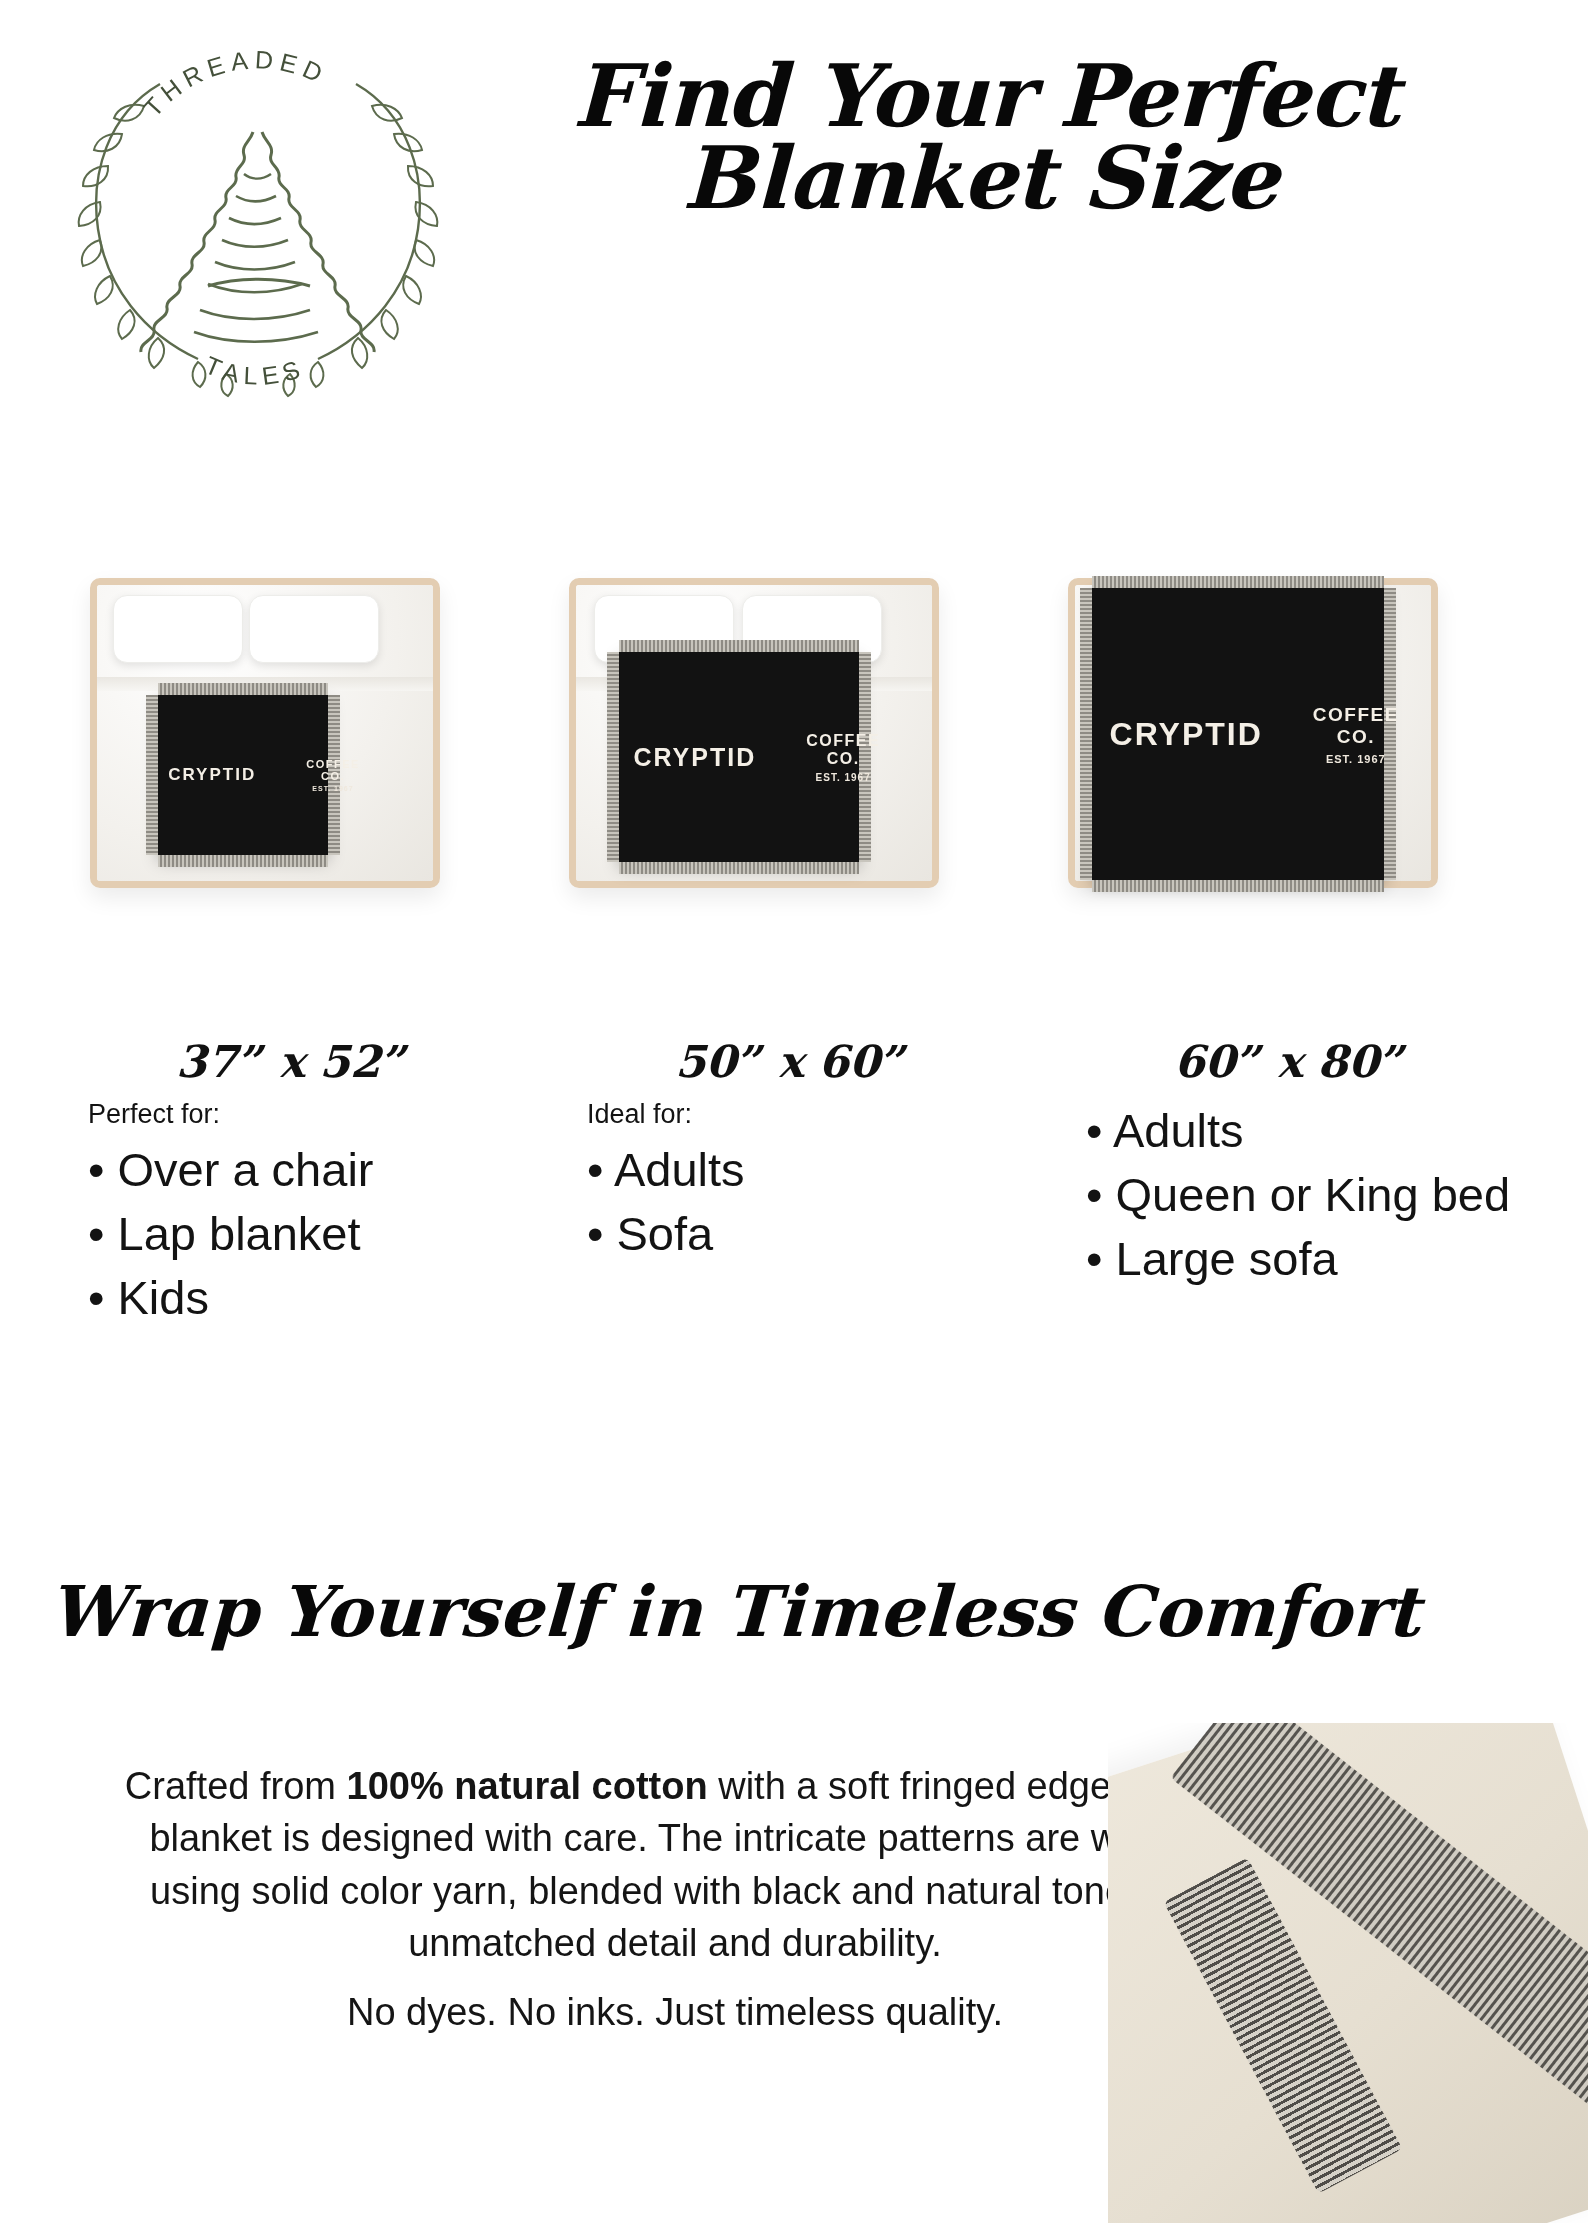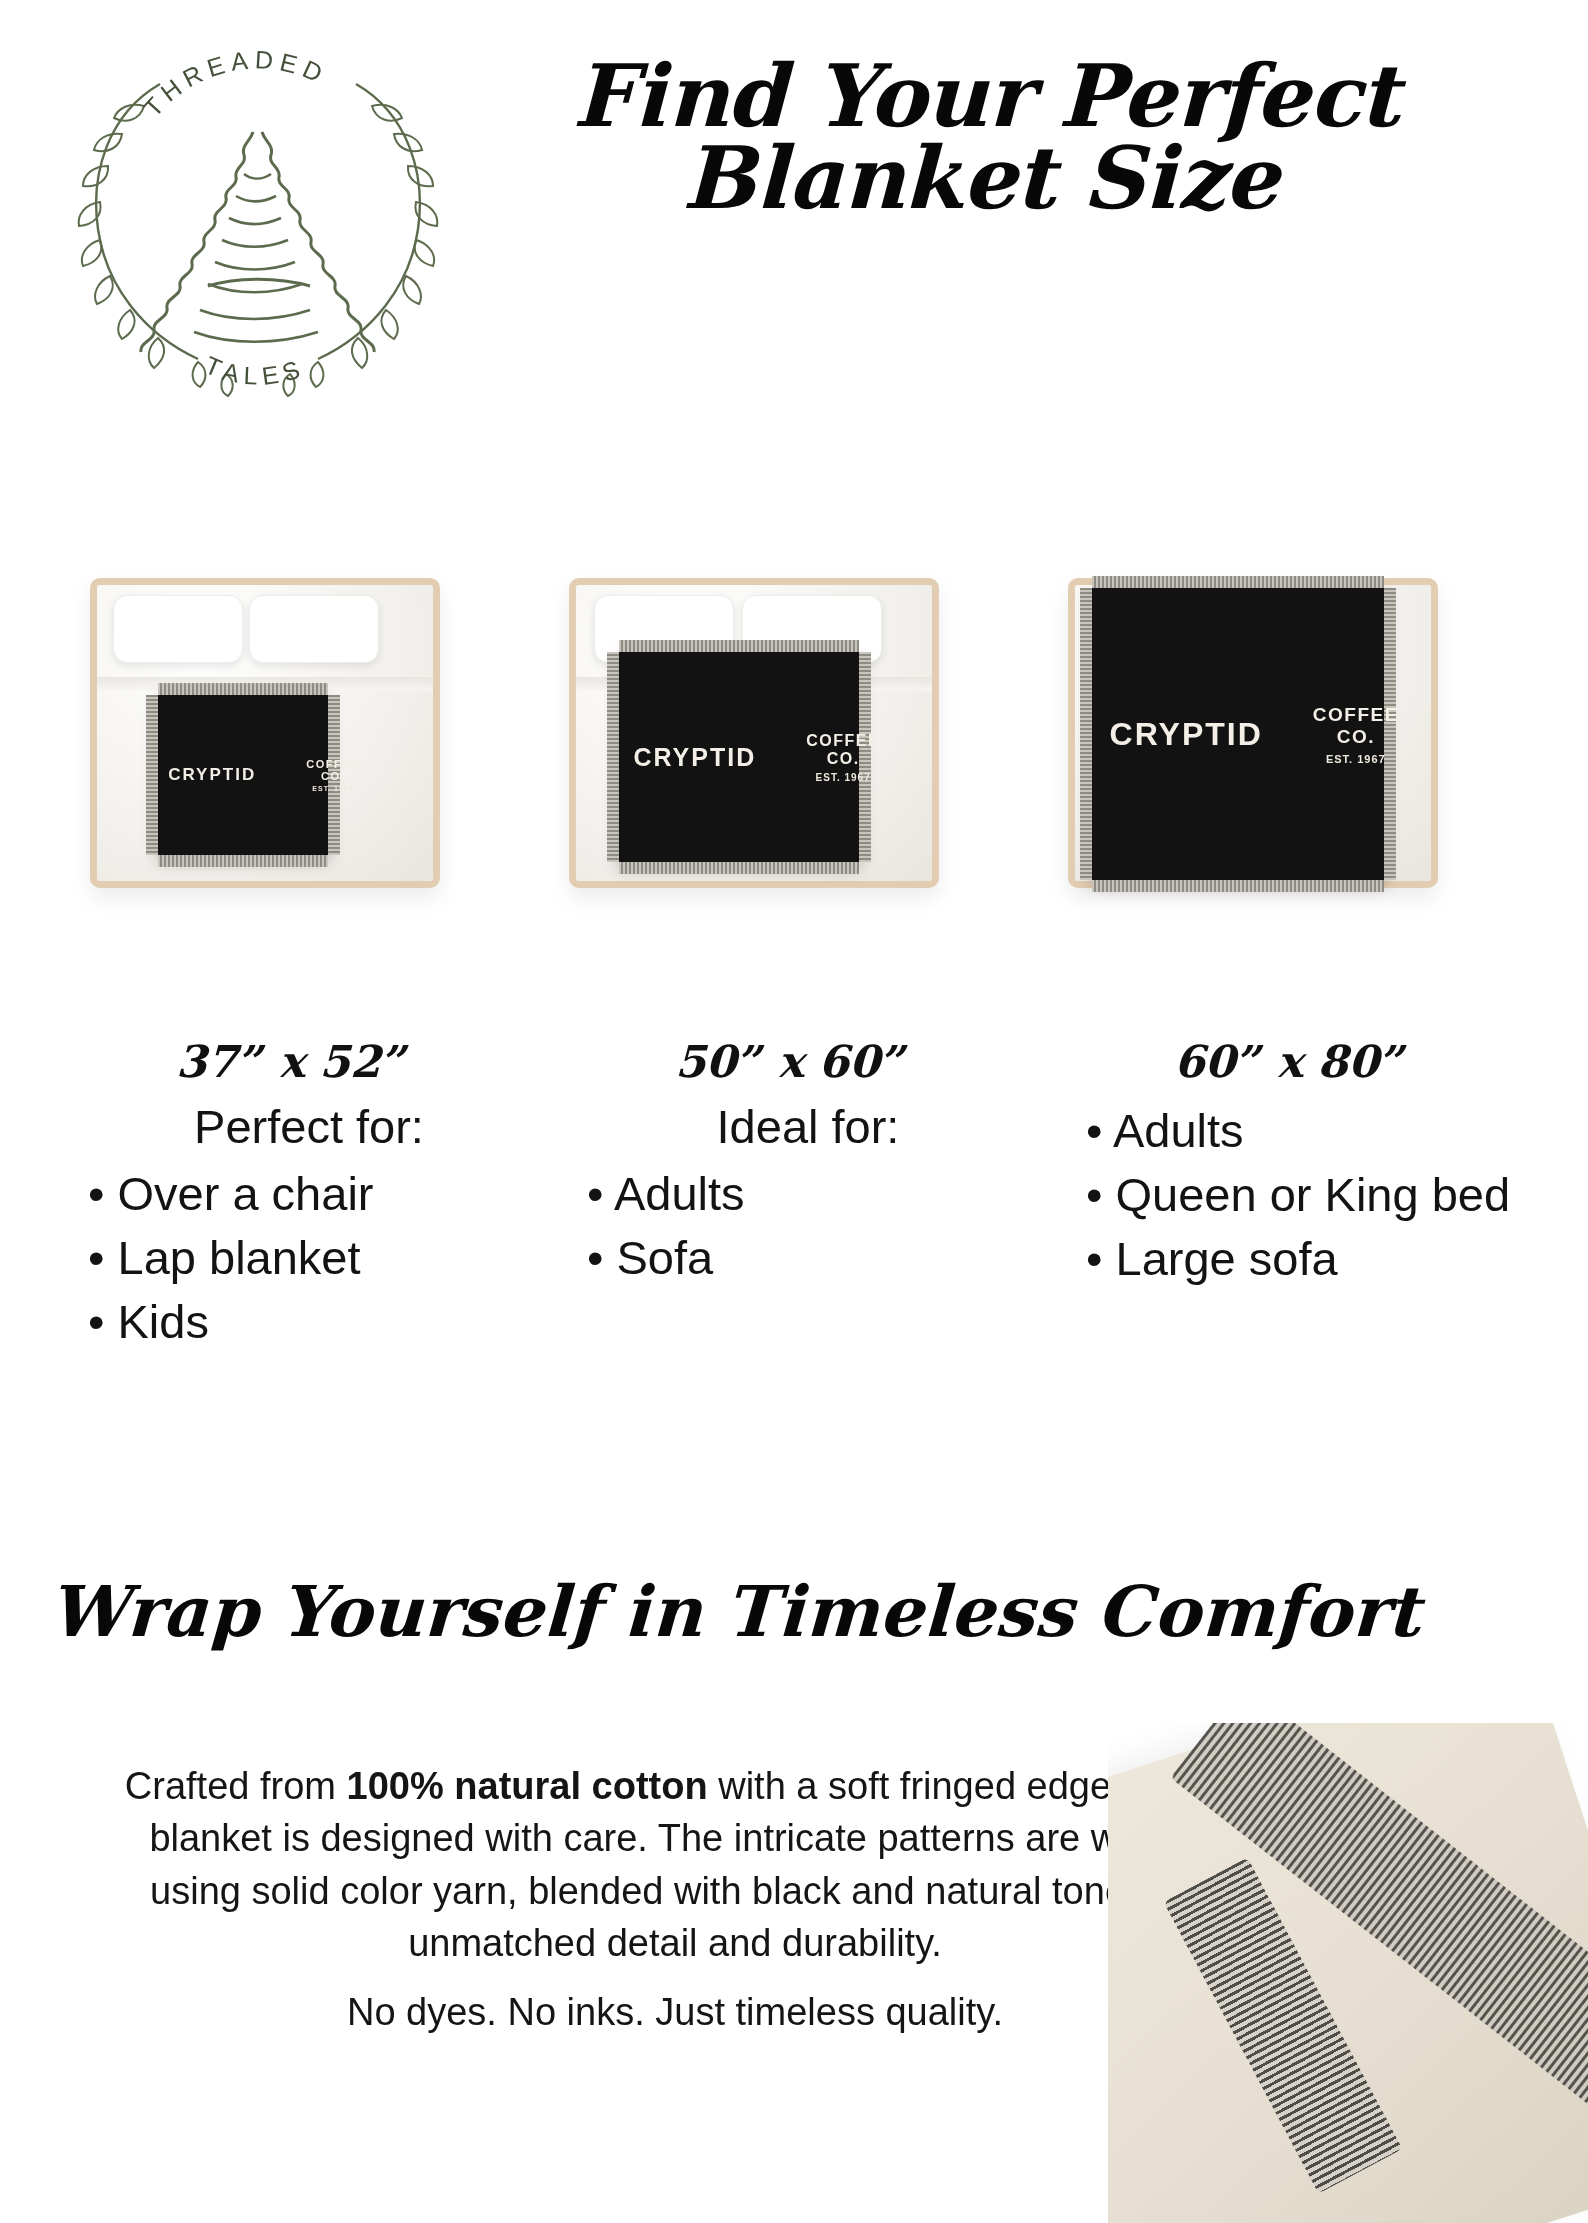--- a/index.html
+++ b/index.html
@@ -165,24 +165,23 @@
     font-family: "DejaVu Serif", serif;
     font-style: italic;
     font-weight: bold;
     font-size: 44px;
     text-align: center;
     margin: 16px 0 12px;
     letter-spacing: 0px;
     transform: skewX(-4deg);
   }
   .for-label {
-    font-size: 47px;
+    font-size: 27px;
     margin: 0 0 8px 28px;
     color: #131313;
-    text-align: center;
   }
   .bullets {
     list-style: none;
     margin: 0;
     padding: 0 0 0 28px;
   }
   .bullets li {
     font-size: 47px;
     line-height: 1.36;
     color: #131313;

